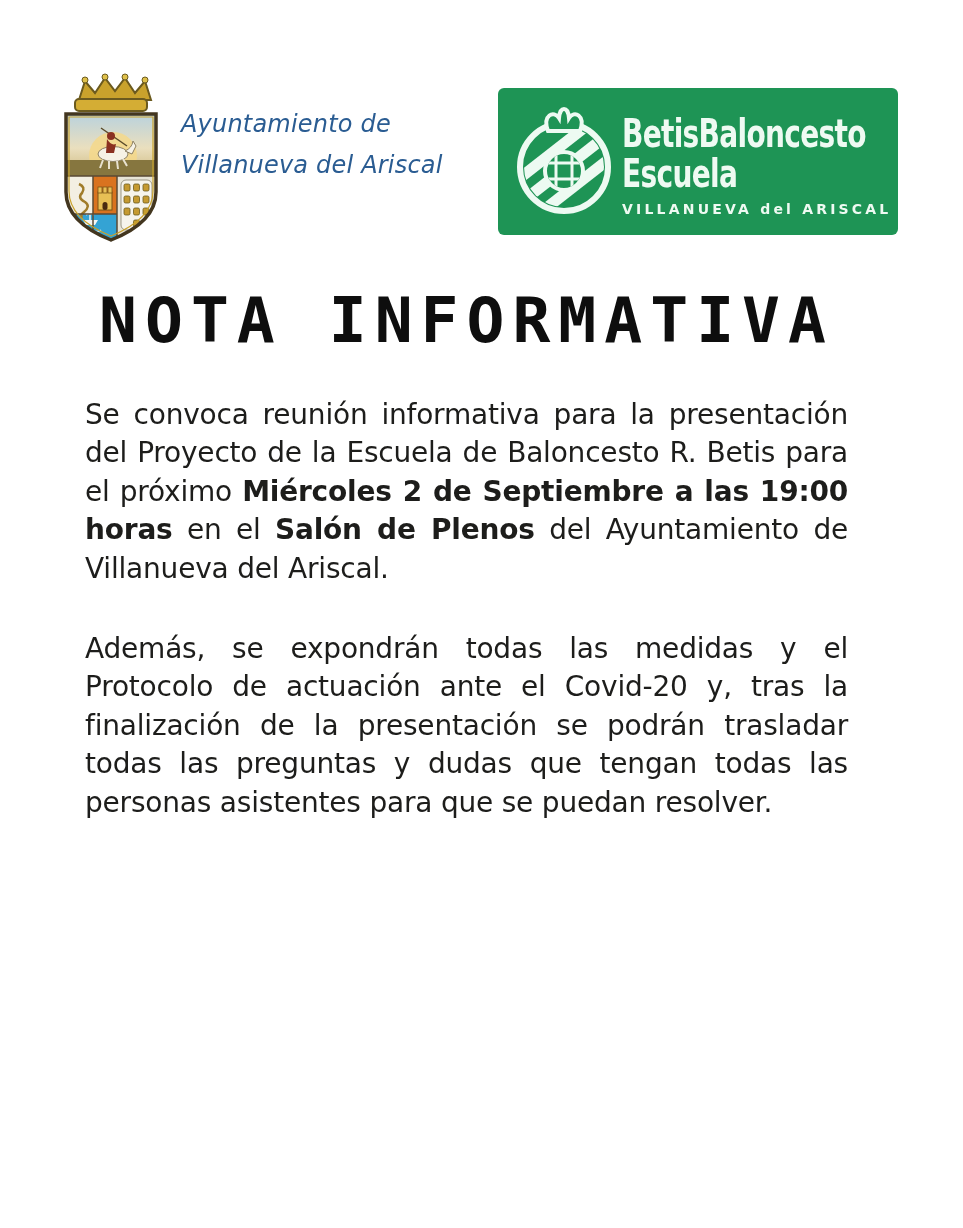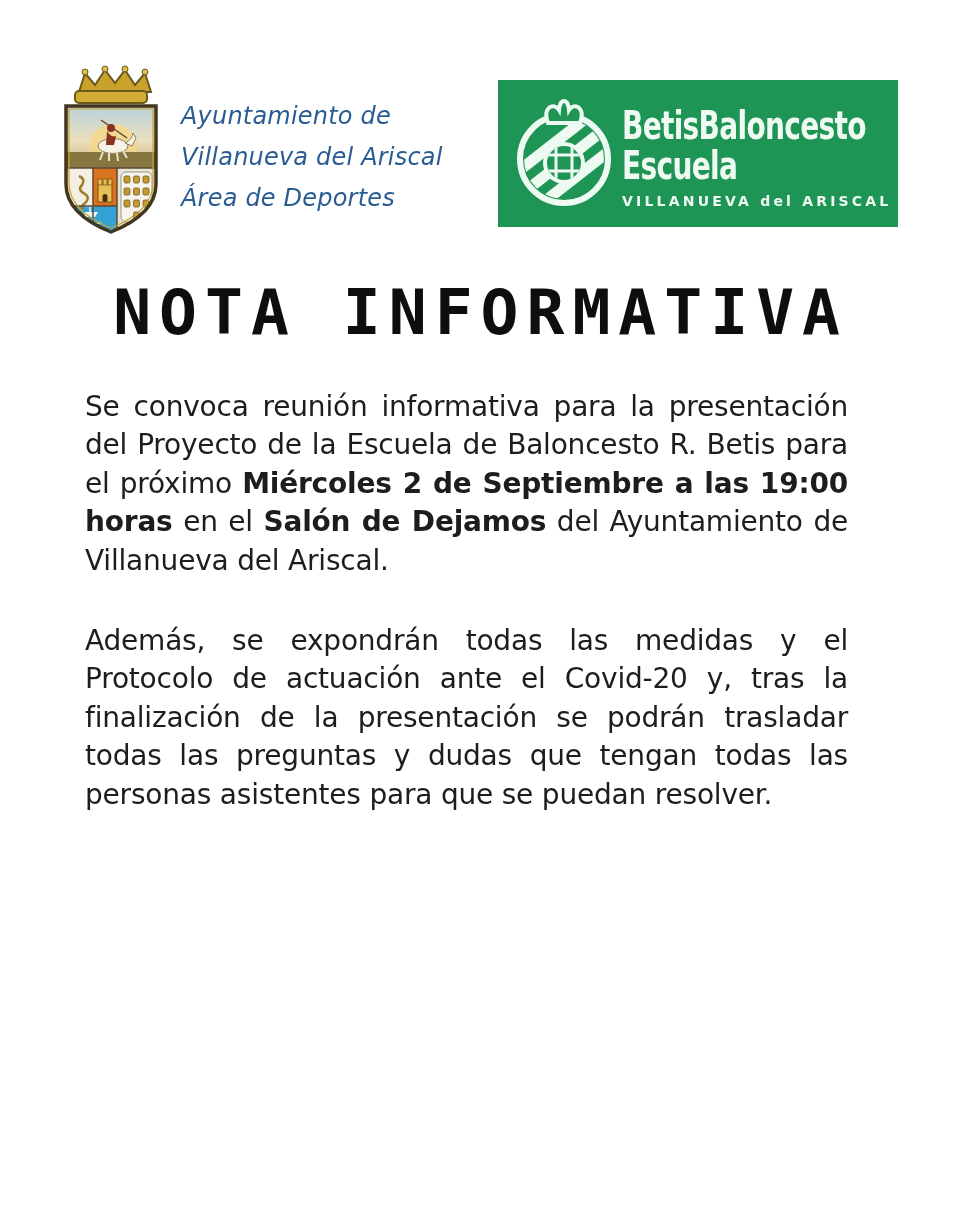--- a/index.html
+++ b/index.html
@@ -1,17 +1,17 @@
 <!DOCTYPE html>
 <html lang="es"><head>
 <meta charset="utf-8">
 <style>
   html,body { margin:0; padding:0; background:#ffffff; }
   .page {
-    position:relative; width:963px; height:895px; margin:0 auto;
+    position:relative; width:963px; height:895px; margin:8px auto;
     background:#ffffff; overflow:hidden;
     font-family:"DejaVu Sans", sans-serif;
   }
 
   
   .crest { position:absolute; left:55px; top:64px; width:112px; height:176px; }
   .muni {
     position:absolute; left:181px; top:96px;
     font-style:italic; font-size:24px; line-height:41px; font-weight:400;
     letter-spacing:0.2px; white-space:nowrap;
@@ -28,21 +28,21 @@
     transform:scaleX(0.72); transform-origin:0 0; white-space:nowrap;
   }
   .banner-loc {
     font-size:14px; font-weight:bold; letter-spacing:3.2px;
     margin-top:7px; white-space:nowrap;
   }
 
   
   .title {
     position:absolute; left:85px; top:276px; width:763px; margin:0;
-    text-align:right; font-family:"DejaVu Sans Mono", monospace;
+    text-align:center; font-family:"DejaVu Sans Mono", monospace;
     font-weight:bold; font-size:63px; letter-spacing:8px; color:#0e0e0e;
     white-space:nowrap;
   }
 
   
   .body-text {
     position:absolute; left:85px; top:388px; width:763px;
     font-size:28px; line-height:38.4px; letter-spacing:-0.2px;
     text-align:justify; color:#1d1d1b;
   }
@@ -120,24 +120,23 @@
       </g>
 
       <path d="M11 42 H101 V120 Q101 150 56 168 Q11 150 11 120 Z" fill="none" stroke="#43361f" stroke-width="3.5"></path>
       <path d="M14 45 H98 V119 Q98 147 56 164 Q14 147 14 119 Z" fill="none" stroke="#c9a22c" stroke-width="1.2"></path>
     </svg>
   </div>
 
   <div class="muni" style="color: rgb(42, 92, 146);">
     <div>Ayuntamiento de</div>
     <div>Villanueva del Ariscal</div>
-    <div>Área de Deportes</div>
   </div>
 
-  <div class="banner" style="background-color: rgb(30, 148, 85);">
+  <div class="banner" style="background-color: rgb(30, 148, 85); border-radius: 6px;">
     <div class="banner-crest">
       <svg viewBox="0 0 104 124" width="104" height="124" aria-hidden="true">
         <defs>
           <clipPath id="betisInner">
               <circle cx="52" cy="68" r="40"></circle>
             </clipPath>
           <clipPath id="betisBall">
               <circle cx="52" cy="72" r="17"></circle>
             </clipPath>
         </defs>
@@ -159,17 +158,17 @@
     <div class="banner-text" style="color: rgb(238, 250, 242);">
       <div class="banner-name"><span>Betis</span><span>Baloncesto</span></div>
       <div class="banner-sub">Escuela</div>
       <div class="banner-loc">VILLANUEVA del ARISCAL</div>
     </div>
   </div>
 
   <h1 class="title">NOTA INFORMATIVA</h1>
 
   <div class="body-text">
-    <p><span>Se convoca reunión informativa para la presentación del Proyecto de la Escuela de Baloncesto R. Betis para el próximo </span><b>Miércoles 2 de Septiembre a las 19:00 horas</b><span> en el </span><b>Salón de Dejamos</b><span> del Ayuntamiento de Villanueva del Ariscal.</span></p>
+    <p><span>Se convoca reunión informativa para la presentación del Proyecto de la Escuela de Baloncesto R. Betis para el próximo </span><b>Miércoles 2 de Septiembre a las 19:00 horas</b><span> en el </span><b>Salón de Plenos</b><span> del Ayuntamiento de Villanueva del Ariscal.</span></p>
     <p><span>Además, se expondrán todas las medidas y el Protocolo de actuación ante el Covid-20 y, tras la finalización de la presentación se podrán trasladar todas las preguntas y dudas que tengan todas las personas asistentes para que se puedan resolver.</span></p>
   </div>
 
 </div>
 
 </body></html>

